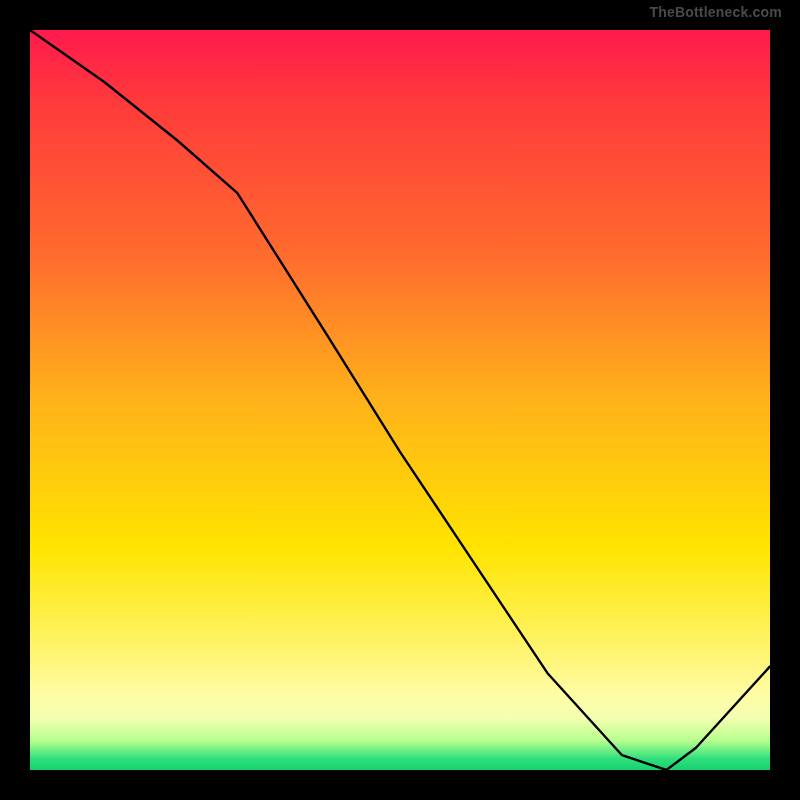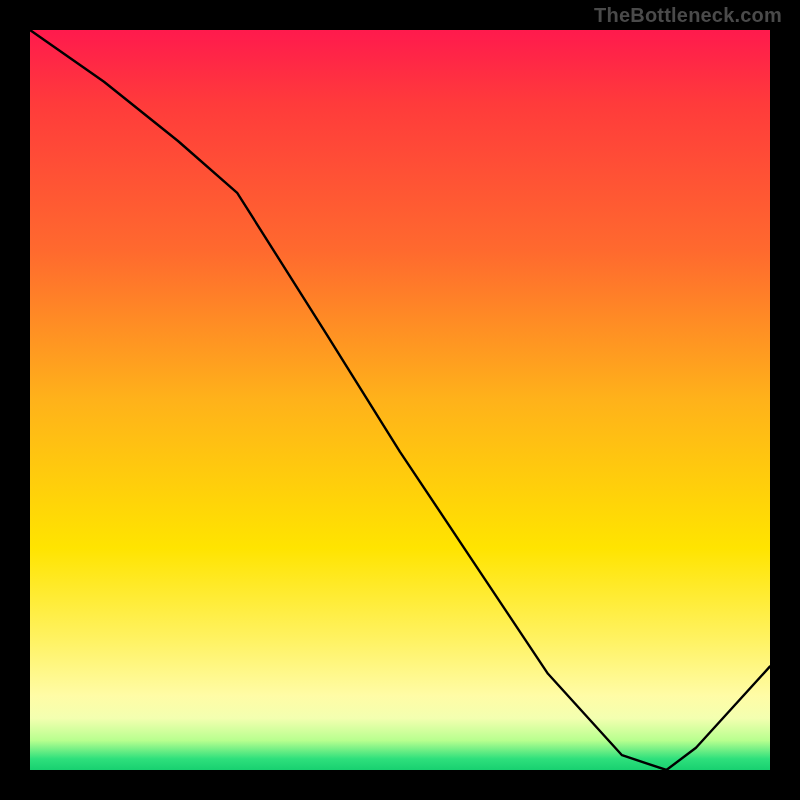--- a/index.html
+++ b/index.html
@@ -15,21 +15,21 @@
     position: relative;
     width: 800px;
     height: 800px;
     background: #000;
   }
   .attribution {
     position: absolute;
     top: 4px;
     right: 18px;
     color: #4a4a4a;
-    font-size: 20px;
+    font-size: 14px;
     font-weight: 600;
     letter-spacing: 0.2px;
   }
   .plot {
     position: absolute;
     left: 30px;
     top: 30px;
     width: 740px;
     height: 740px;
     overflow: hidden;

